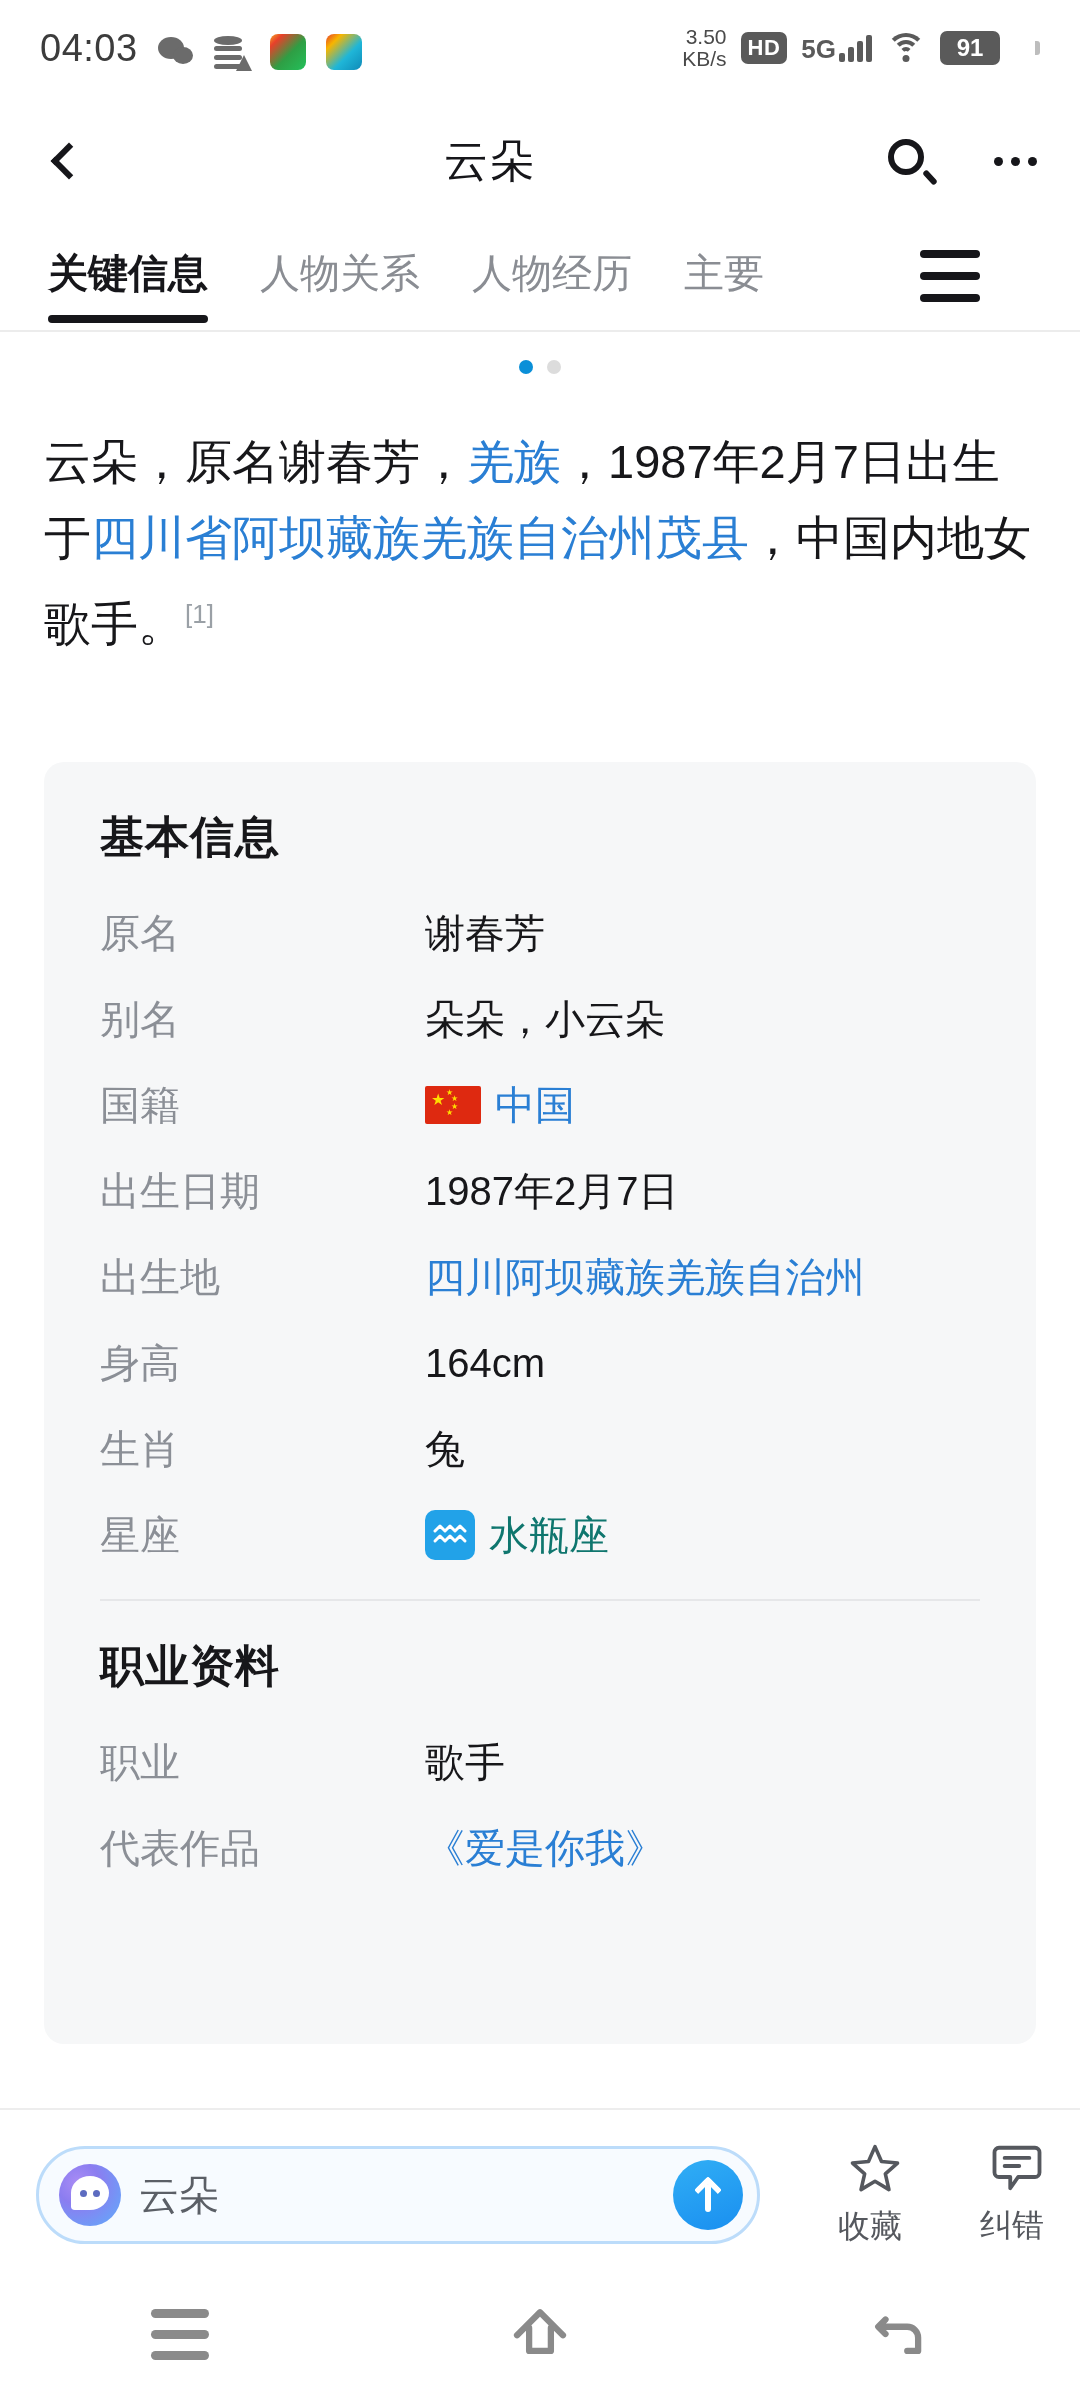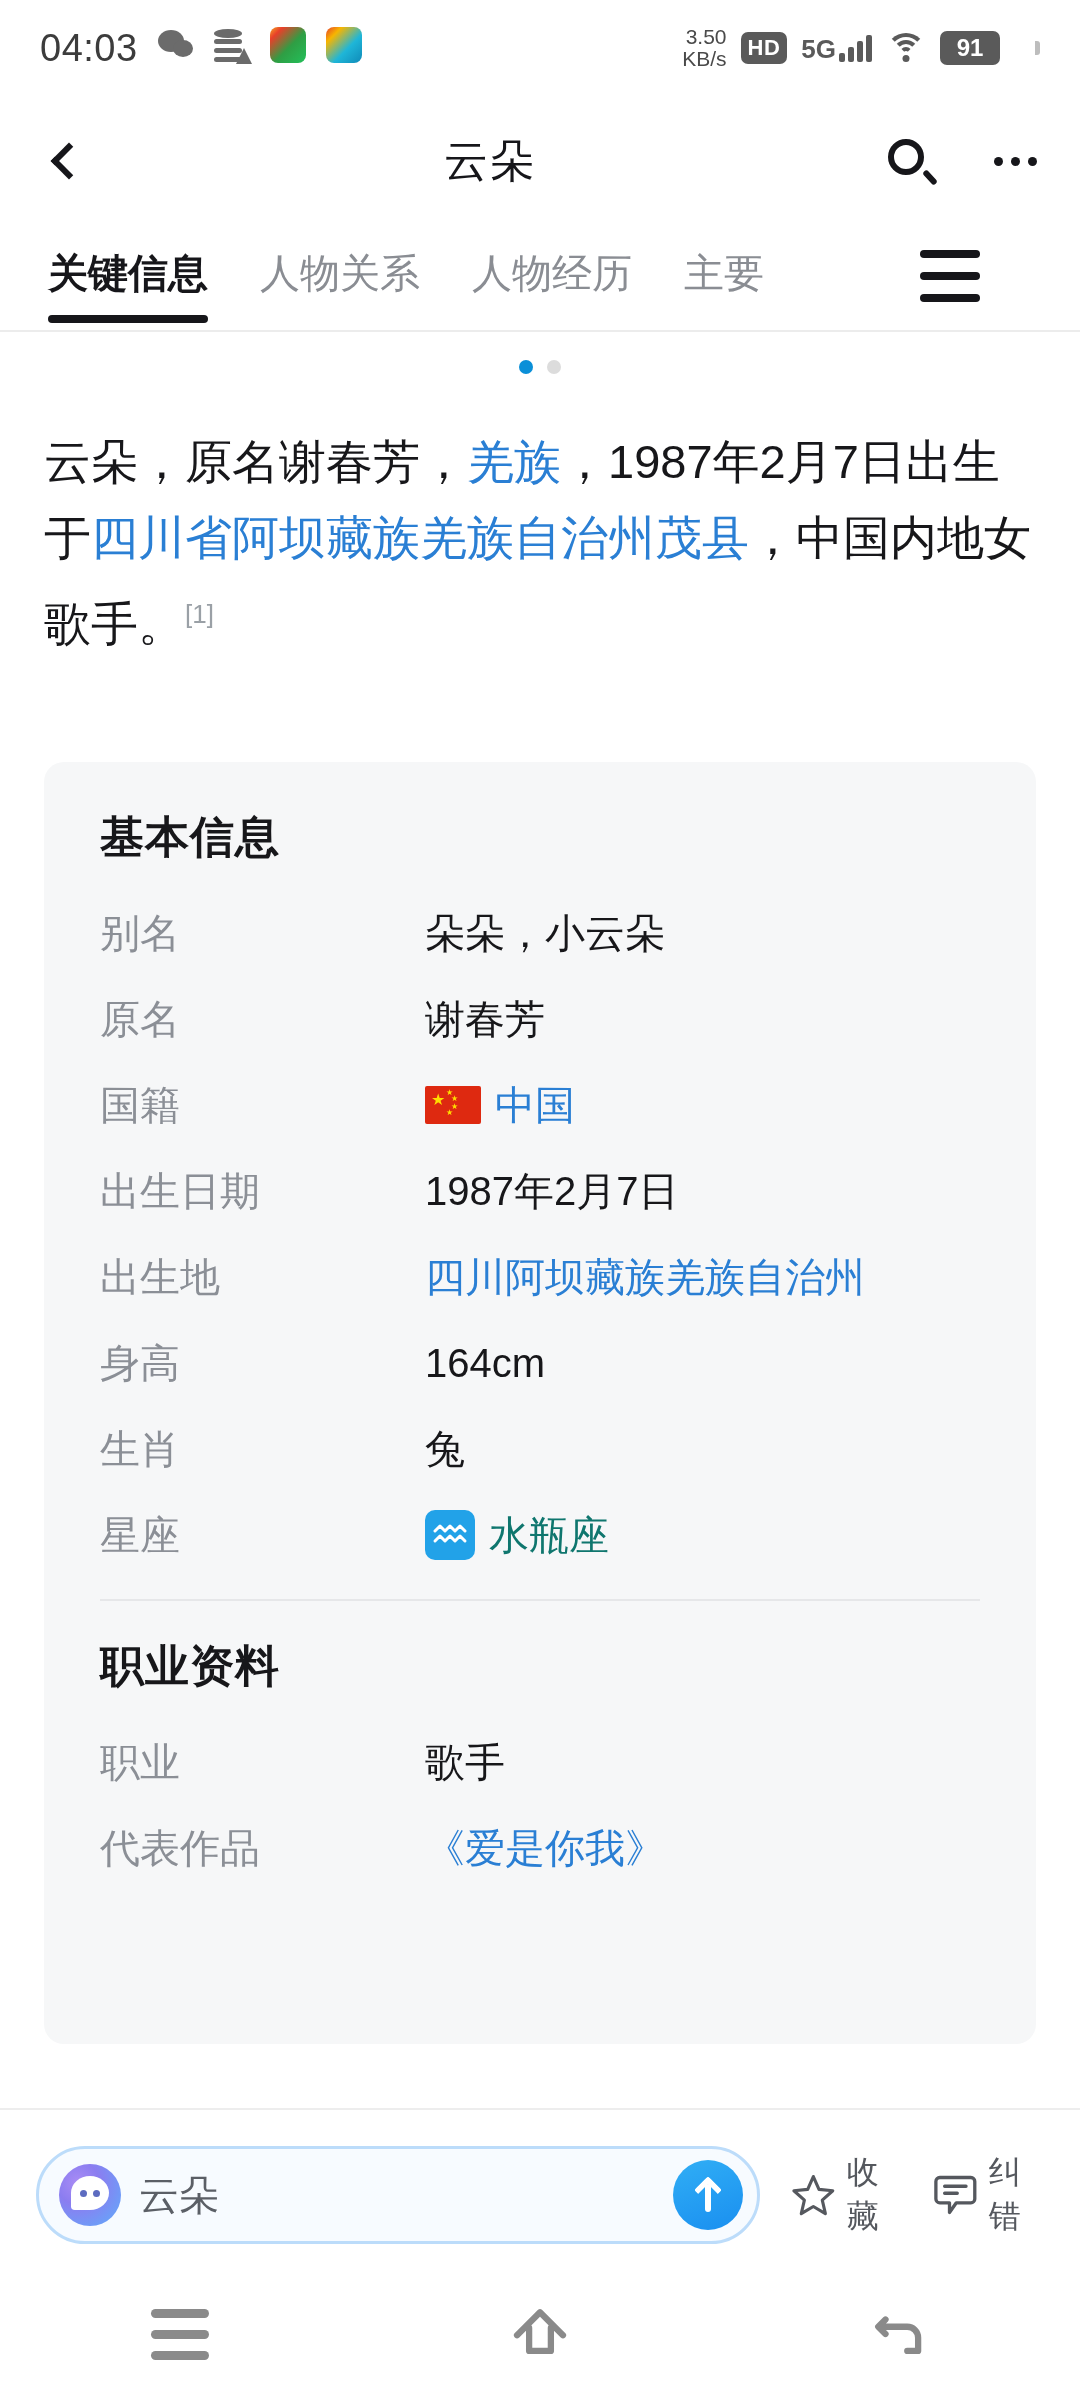--- a/index.html
+++ b/index.html
@@ -10,21 +10,21 @@
     overflow:hidden;
   }
   .screen { position:relative; width:1080px; height:2388px; background:#fff; }
 
   
   .statusbar {
     position:absolute; top:0; left:0; width:1080px; height:96px;
     display:flex; align-items:center; justify-content:space-between;
     padding:0 40px;
   }
-  .sb-left { display:flex; align-items:flex-start; gap:20px; }
+  .sb-left { display:flex; align-items:flex-end; gap:20px; }
   .sb-clock { font-size:38px; color:#3c3c3c; letter-spacing:0.5px; }
   .sb-app { width:36px; height:36px; border-radius:8px; display:block; }
   .ic-wechat { position:relative; }
   .ic-wechat .b1 { position:absolute; width:26px;height:22px;border-radius:50%;background:#6b6b6b; left:0; top:3px;}
   .ic-wechat .b2 { position:absolute; width:20px;height:17px;border-radius:50%;background:#6b6b6b; left:15px; top:13px;}
   .ic-stack { position:relative; }
   .ic-stack .l { position:absolute; left:0; width:28px; height:5px; border-radius:3px; background:#6b6b6b;}
   .ic-stack .e { position:absolute; left:0; top:0; width:28px;height:9px;border-radius:50%;background:#6b6b6b;}
   .ic-stack .tri { position:absolute; right:-2px; bottom:-1px; width:0;height:0;
      border-left:8px solid transparent;border-right:8px solid transparent;border-bottom:16px solid #6b6b6b;}
@@ -137,21 +137,21 @@
   .avatar .e1,.avatar .e2 { position:absolute; width:7px;height:7px;border-radius:50%;background:#5c6bc0; top:26px;}
   .avatar .e1 { left:21px; } .avatar .e2 { left:34px; }
   .pill-text { flex:1; font-size:40px; color:#5b5f66; }
   .gobtn { width:70px;height:70px;border-radius:50%; flex:0 0 70px;
      background:linear-gradient(160deg,#30aef5 0%,#1a8ff0 100%);
      display:flex; align-items:center; justify-content:center; }
   .uparr { position:relative; width:26px; height:34px; }
   .uparr .sh { position:absolute; left:10px; top:6px; width:6px; height:28px; background:#fff; border-radius:3px;}
   .uparr .hd { position:absolute; left:3px; top:2px; width:20px;height:20px;
      border-left:6px solid #fff; border-top:6px solid #fff; transform:rotate(45deg); border-radius:3px;}
-  .action { width:112px; display:flex; flex-direction:row; align-items:center; gap:10px; }
+  .action { width:112px; display:flex; flex-direction:column; align-items:flex-end; gap:10px; }
   .action .lab { font-size:32px; color:#55585e; }
   .star-ic { width:54px; height:54px; }
   .cmt-ic { width:54px; height:52px; }
 
   
   .navbar { position:absolute; bottom:0; left:0; width:1080px; height:108px;
      display:flex; align-items:center; justify-content:space-around; background:#fff; }
   .nav-recents { width:58px; display:flex; flex-direction:column; gap:12px; }
   .nav-recents i { height:9px; background:#8a8a8a; border-radius:5px; display:block; }
   .nav-ic { width:58px; height:58px; }
@@ -254,27 +254,27 @@
   </div>
 
   <div class="intro">
     <span>云朵，原名谢春芳，</span><span class="lnk">羌族</span><span>，1987年2月7日出生于</span><span class="lnk">四川省阿坝藏族羌族自治州茂县</span><span>，中国内地女歌手。</span><span class="sup">[1]</span>
   </div>
 
   <div class="card">
     <div class="card-title">基本信息</div>
 
     <div class="row">
+      <div class="k">原名</div>
+      <div class="v">谢春芳</div>
+    </div>
+
+    <div class="row">
       <div class="k">别名</div>
       <div class="v">朵朵，小云朵</div>
-    </div>
-
-    <div class="row">
-      <div class="k">原名</div>
-      <div class="v">谢春芳</div>
     </div>
 
     <div class="row">
       <div class="k">国籍</div>
       <div class="v v-inline">
         <span class="flag">
           <span class="bigstar">★</span>
           <span class="s s1">★</span>
             <span class="s s2">★</span>
           <span class="s s3">★</span>

